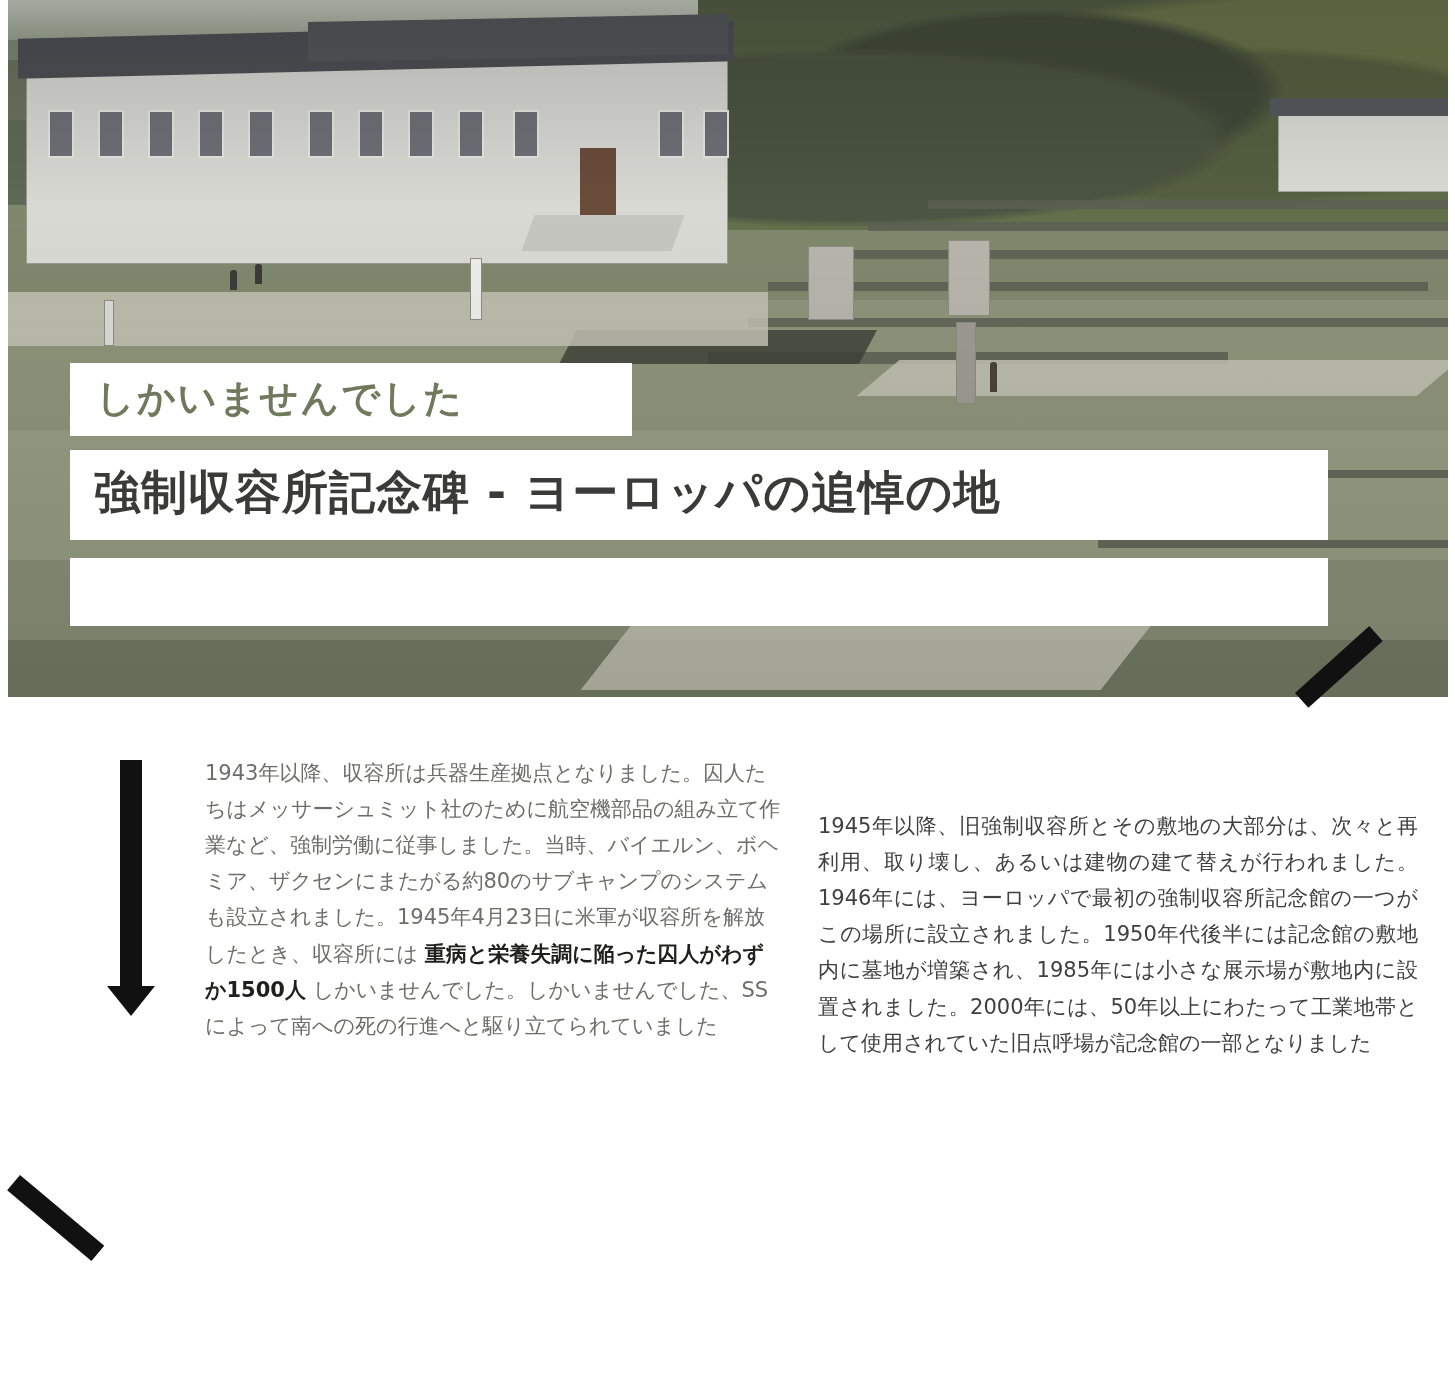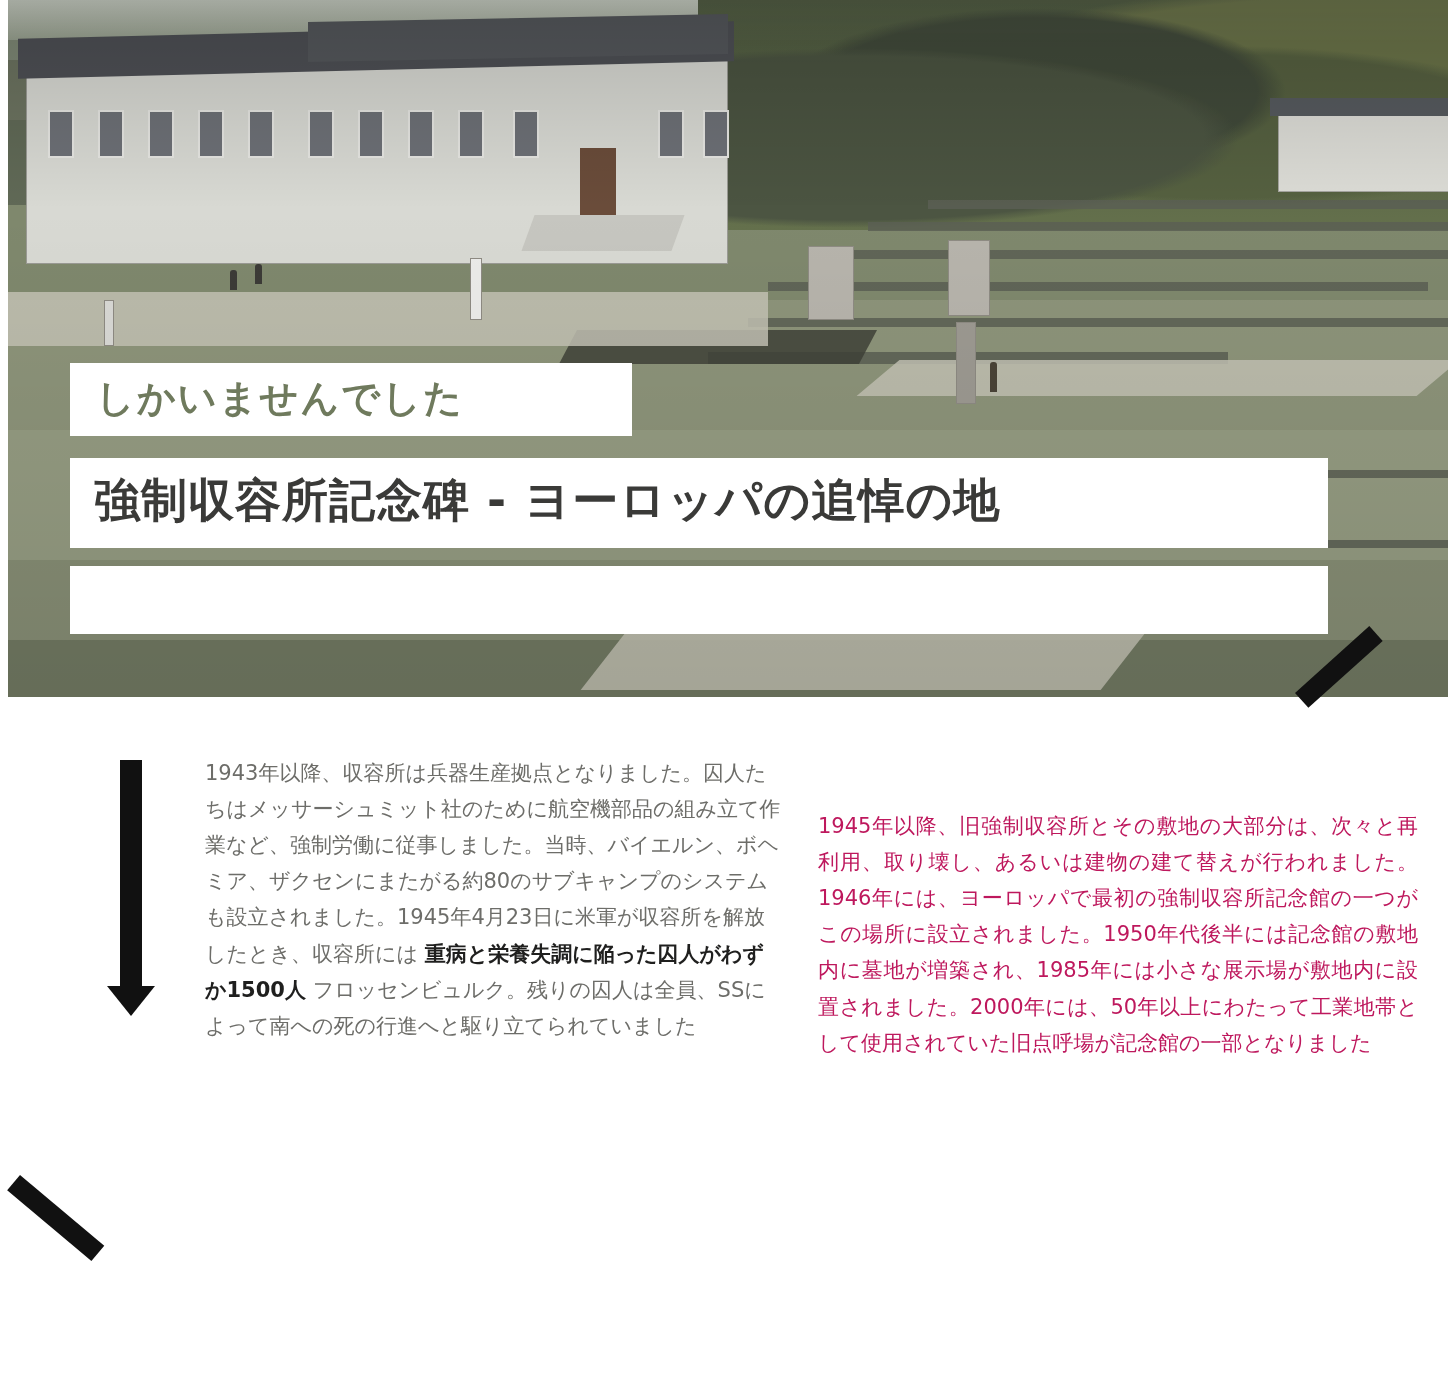--- a/index.html
+++ b/index.html
@@ -144,21 +144,21 @@
   .t-row { background: #ffffff; }
   .t-small {
     width: 510px;
     padding: 10px 26px 12px 26px;
     font-size: 38px;
     letter-spacing: 2px;
     color: #6f7a5d;
     font-weight: 700;
   }
   .t-big {
-    margin-top: 22px;
+    margin-top: 14px;
     width: 1210px;
     padding: 12px 24px 16px 24px;
     font-size: 46px;
     color: #3a3a38;
     font-weight: 700;
     letter-spacing: 1px;
     white-space: nowrap;
   }
   .t-blank {
     margin-top: 18px;
@@ -175,21 +175,21 @@
   }
   .col-right {
     position: absolute;
     left: 818px;
     top: 808px;
     width: 600px;
   }
   .para {
     font-size: 21px;
     line-height: 1.72;
-    color: #be185d;
+    color: #404040;
     margin: 0 0 26px 0;
     text-align: justify;
   }
   .para.light { color: #5a5a57; }
   .p-mixed { font-size: 21px; line-height: 1.72; margin: 0 0 26px 0; color: #3c3c3a; }
   .p-mixed .strong { font-weight: 700; color: #1f1f1e; }
   .p-mixed .faint { color: #6d6d69; }
 
   
   .arrow {
@@ -284,19 +284,19 @@
 </div>
 
 <div class="arrow arrow-down"></div>
 <div class="arrow arrow-diag-bl"></div>
 <div class="arrow arrow-diag-tr"></div>
 
 <div class="col-left">
   <p class="p-mixed">
     <span class="faint">1943年以降、収容所は兵器生産拠点となりました。囚人たちはメッサーシュミット社のために航空機部品の組み立て作業など、強制労働に従事しました。当時、バイエルン、ボヘミア、ザクセンにまたがる約80のサブキャンプのシステムも設立されました。1945年4月23日に米軍が収容所を解放したとき、収容所には</span>
     <span class="strong">重病と栄養失調に陥った囚人がわずか1500人</span>
-    <span class="faint">フロッセンビュルク。残りの囚人は全員、SSによって南への死の行進へと駆り立てられていました</span>
+    <span class="faint">しかいませんでした。しかいませんでした、SSによって南への死の行進へと駆り立てられていました</span>
   </p>
 </div>
 
 <div class="col-right">
   <p class="para">1945年以降、旧強制収容所とその敷地の大部分は、次々と再利用、取り壊し、あるいは建物の建て替えが行われました。1946年には、ヨーロッパで最初の強制収容所記念館の一つがこの場所に設立されました。1950年代後半には記念館の敷地内に墓地が増築され、1985年には小さな展示場が敷地内に設置されました。2000年には、50年以上にわたって工業地帯として使用されていた旧点呼場が記念館の一部となりました</p>
 </div>
 
 </body></html>

